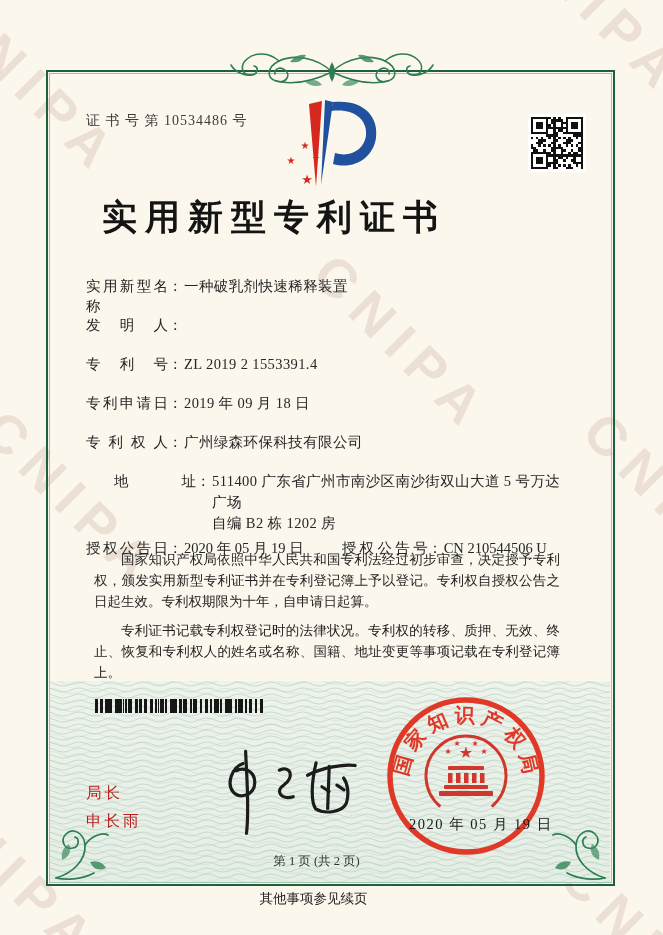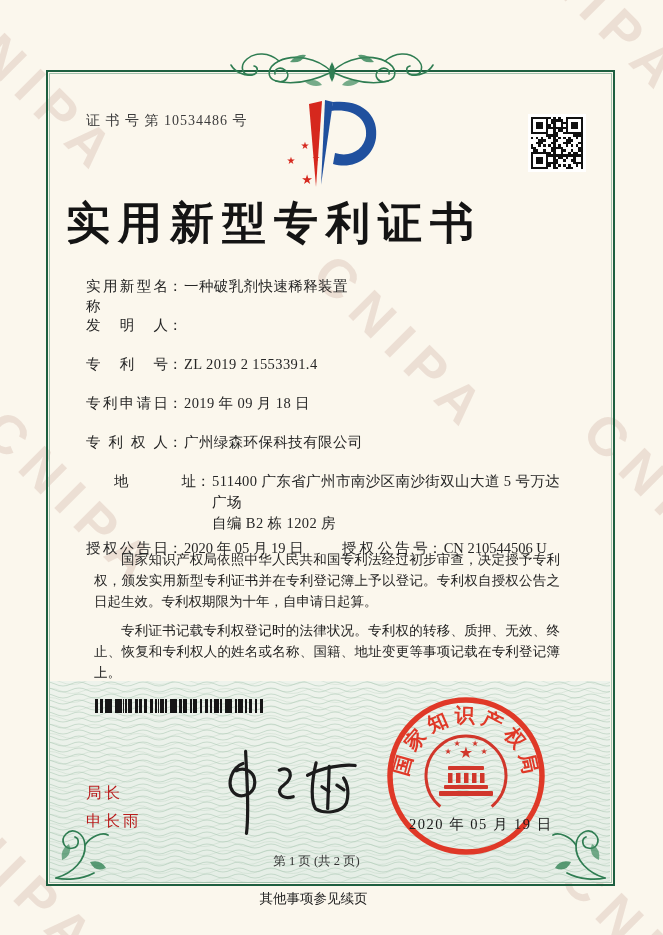--- a/index.html
+++ b/index.html
@@ -30,21 +30,21 @@
   .orn-bl  { position:absolute; left:50px; top:810px; }
   .orn-br  { position:absolute; left:549px; top:810px; transform:scaleX(-1); }
   
   .cert-no { position:absolute; left:86px; top:112px; font-size:14px;
     letter-spacing:1px; color:#3c3c3c; }
   .logo { position:absolute; left:276px; top:96px; }
   .qr { position:absolute; left:528px; top:114px; width:58px; height:58px;
     background:#fff; }
   .qr svg { position:absolute; left:3px; top:3px; width:52px; height:52px; }
   .title { position:absolute; left:0; top:194px; width:540px; text-align:center;
-    font-size:44px; font-weight:bold; letter-spacing:8px; text-indent:8px; color:#141414; }
+    font-size:35px; font-weight:bold; letter-spacing:8px; text-indent:8px; color:#141414; }
   
   .fields { position:absolute; left:86px; top:276px; width:482px; font-size:14.5px; }
   .frow { display:flex; align-items:flex-start; height:39px; line-height:20px; }
   .frow.addr { height:auto;margin-left:28px; }
   .flabel { display:inline-block; width:82px; text-align:justify;
     text-align-last:justify; flex:0 0 82px; }
   .fcolon { flex:0 0 16px; }
   .fvalue { flex:1; letter-spacing:.4px; }
   .addr-lines { line-height:21px; }
   .grant-row { display:flex; margin-top:4px; line-height:20px; }

